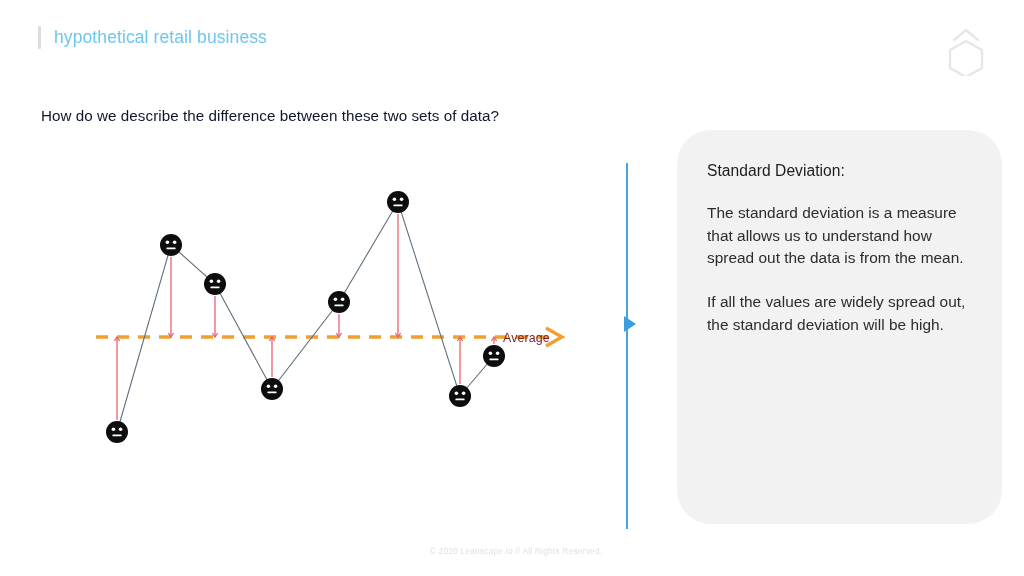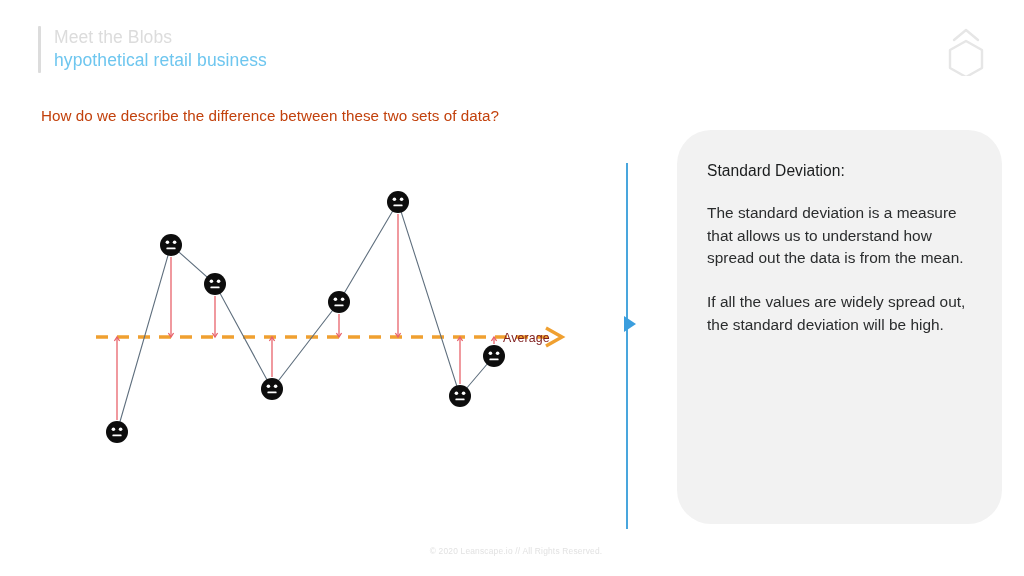--- a/index.html
+++ b/index.html
@@ -59,21 +59,21 @@
     width: 44px;
     height: 48px;
   }
 
   
   .question {
     position: absolute;
     left: 41px;
     top: 107px;
     font-size: 15.2px;
-    color: #c2410c;
+    color: #0f172a;
     letter-spacing: 0.05px;
     white-space: nowrap;
   }
 
   
   .chart {
     position: absolute;
     left: 0;
     top: 0;
     width: 620px;
@@ -151,21 +151,20 @@
     color: #e2e2e2;
     letter-spacing: 0.2px;
   }
 </style>
 </head>
 <body>
 
 <div class="header">
   <div class="header-rule"></div>
   <div class="header-text">
-    <div class="header-kicker">Meet the Blobs</div>
     <div class="header-title">hypothetical retail business</div>
   </div>
 </div>
 
 <div class="logo">
   <svg width="44" height="48" viewBox="0 0 44 48" fill="none">
     <path d="M22 13 L38 22 L38 40 L22 49 L6 40 L6 22 Z" stroke="#e6e6e6" stroke-width="2.4" fill="none" stroke-linejoin="round"></path>
     <path d="M10 12 L22 2 L34 12" stroke="#e6e6e6" stroke-width="2.4" fill="none" stroke-linejoin="round" stroke-linecap="round"></path>
   </svg>
 </div>

